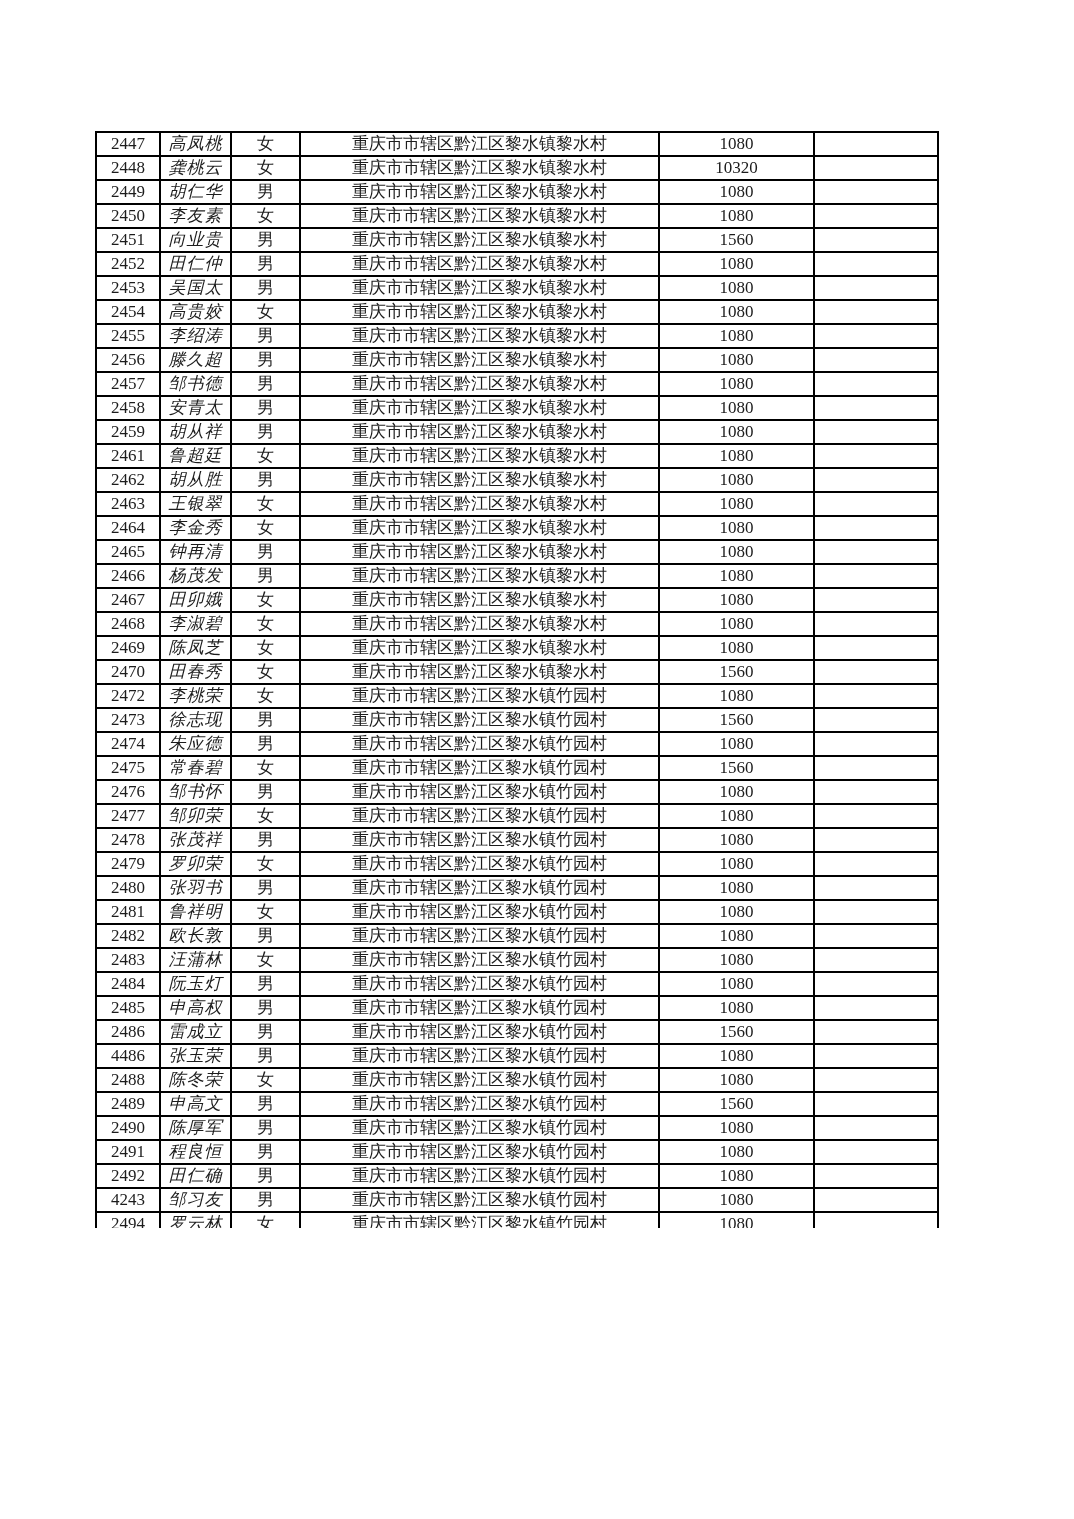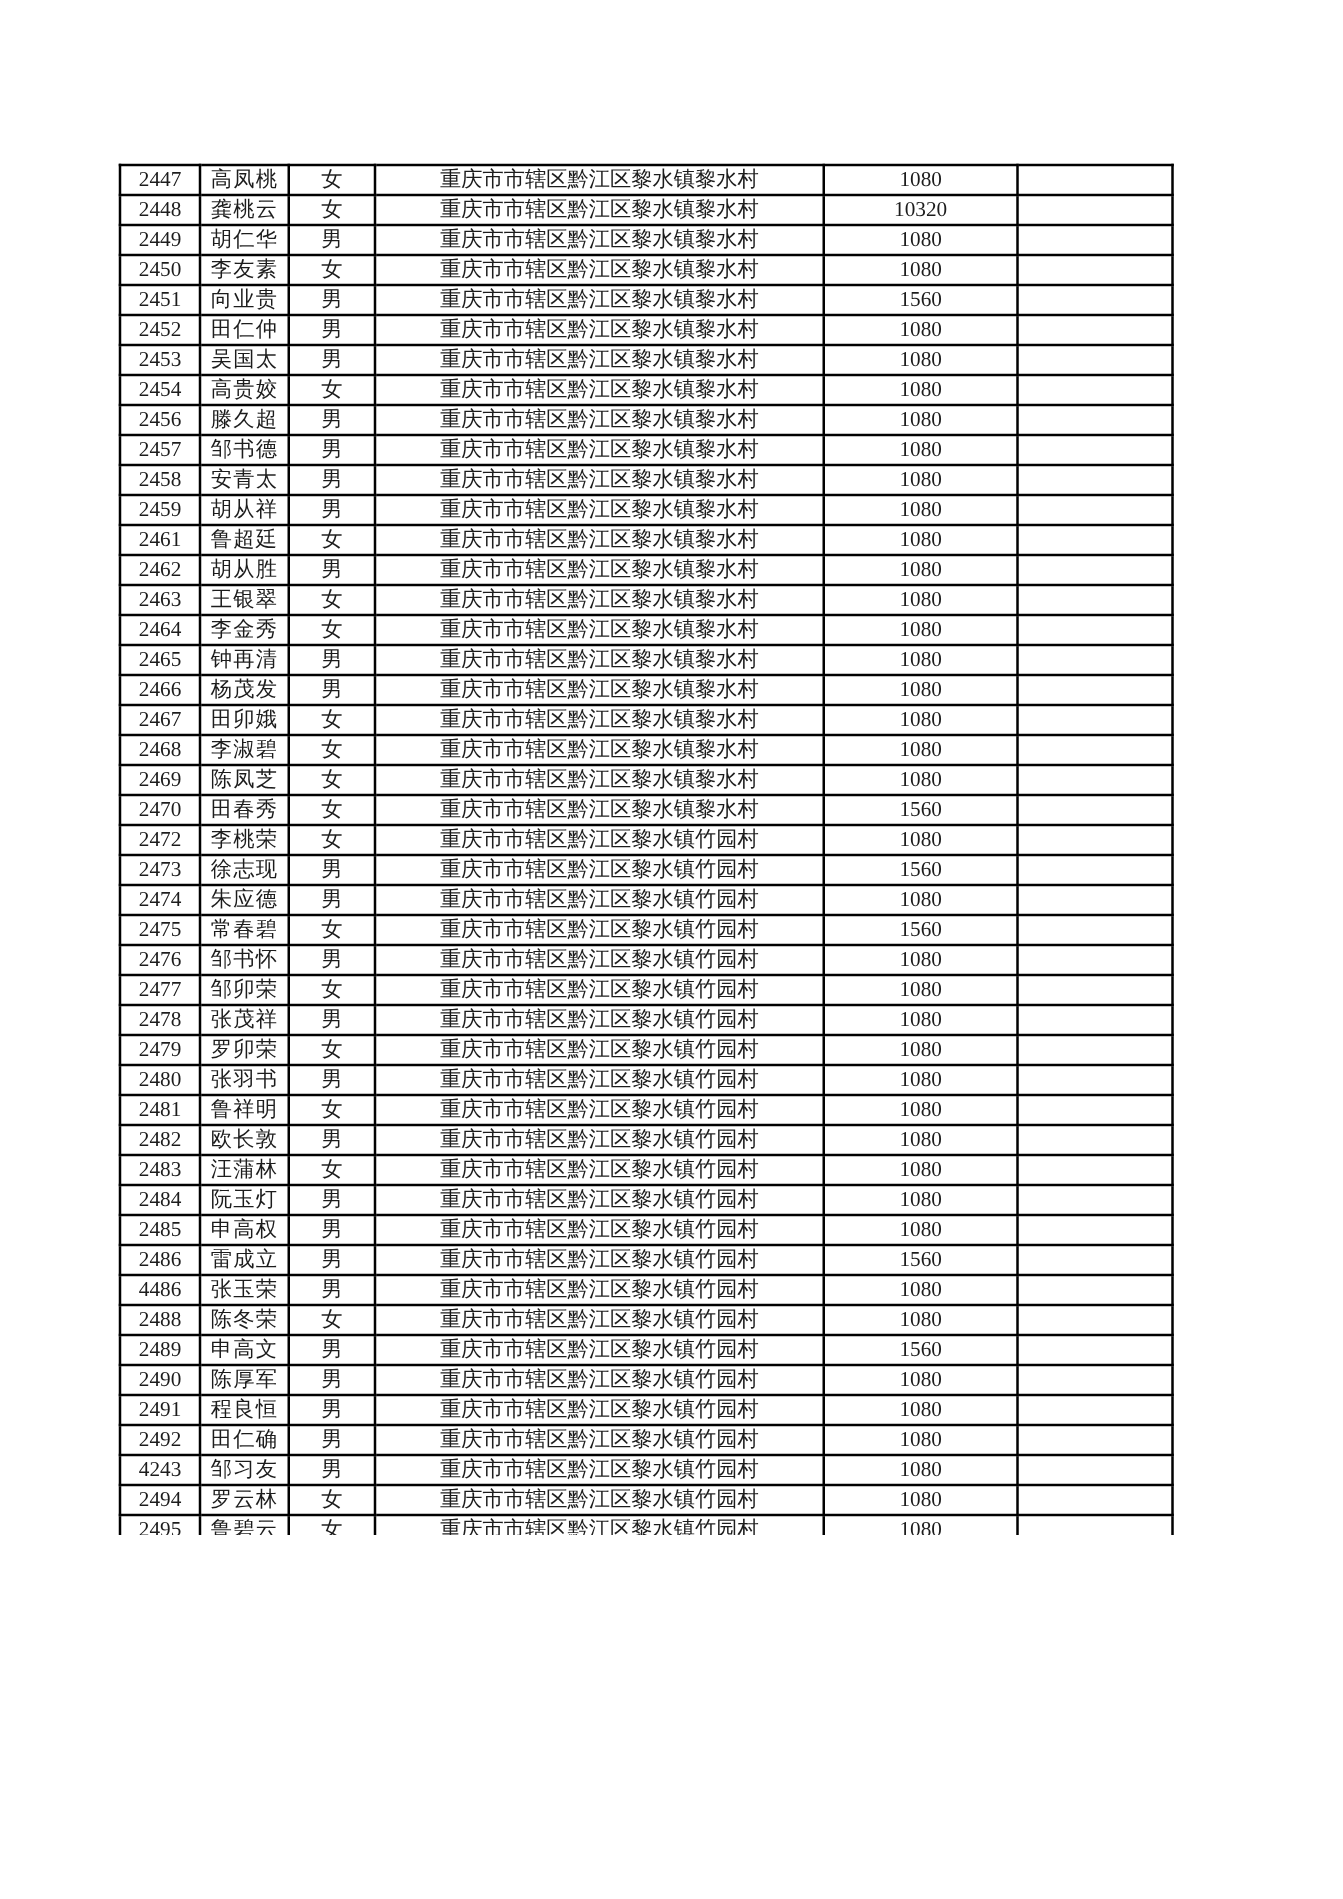--- a/index.html
+++ b/index.html
@@ -34,21 +34,21 @@
     white-space: nowrap;
     overflow: hidden;
     font-family: "Liberation Serif", "DejaVu Serif", serif;
   }
   col.c-id     { width: 64px; }
   col.c-name   { width: 71px; }
   col.c-gender { width: 69px; }
   col.c-addr   { width: 359px; }
   col.c-amount { width: 155px; }
   col.c-note   { width: 124px; }
-  td.cell-name { letter-spacing: 1px; }
+  td.cell-name { letter-spacing: 1px; font-style: italic; }
 </style>
 </head>
 <body>
 
 <div class="scan-page">
   <table class="records">
     <colgroup>
       <col class="c-id">
       <col class="c-name">
       <col class="c-gender">
@@ -122,20 +122,28 @@
 
   <tr>
     <td class="cell-id">2454</td>
     <td class="cell-name">高贵姣</td>
     <td class="cell-gender">女</td>
     <td class="cell-addr">重庆市市辖区黔江区黎水镇黎水村</td>
     <td class="cell-amount">1080</td>
     <td class="cell-note"></td>
   </tr>
 
+  <tr>
+    <td class="cell-id">2455</td>
+    <td class="cell-name">李绍涛</td>
+    <td class="cell-gender">男</td>
+    <td class="cell-addr">重庆市市辖区黔江区黎水镇黎水村</td>
+    <td class="cell-amount">1080</td>
+    <td class="cell-note"></td>
+  </tr>
 
   <tr>
     <td class="cell-id">2456</td>
     <td class="cell-name">滕久超</td>
     <td class="cell-gender">男</td>
     <td class="cell-addr">重庆市市辖区黔江区黎水镇黎水村</td>
     <td class="cell-amount">1080</td>
     <td class="cell-note"></td>
   </tr>
 

